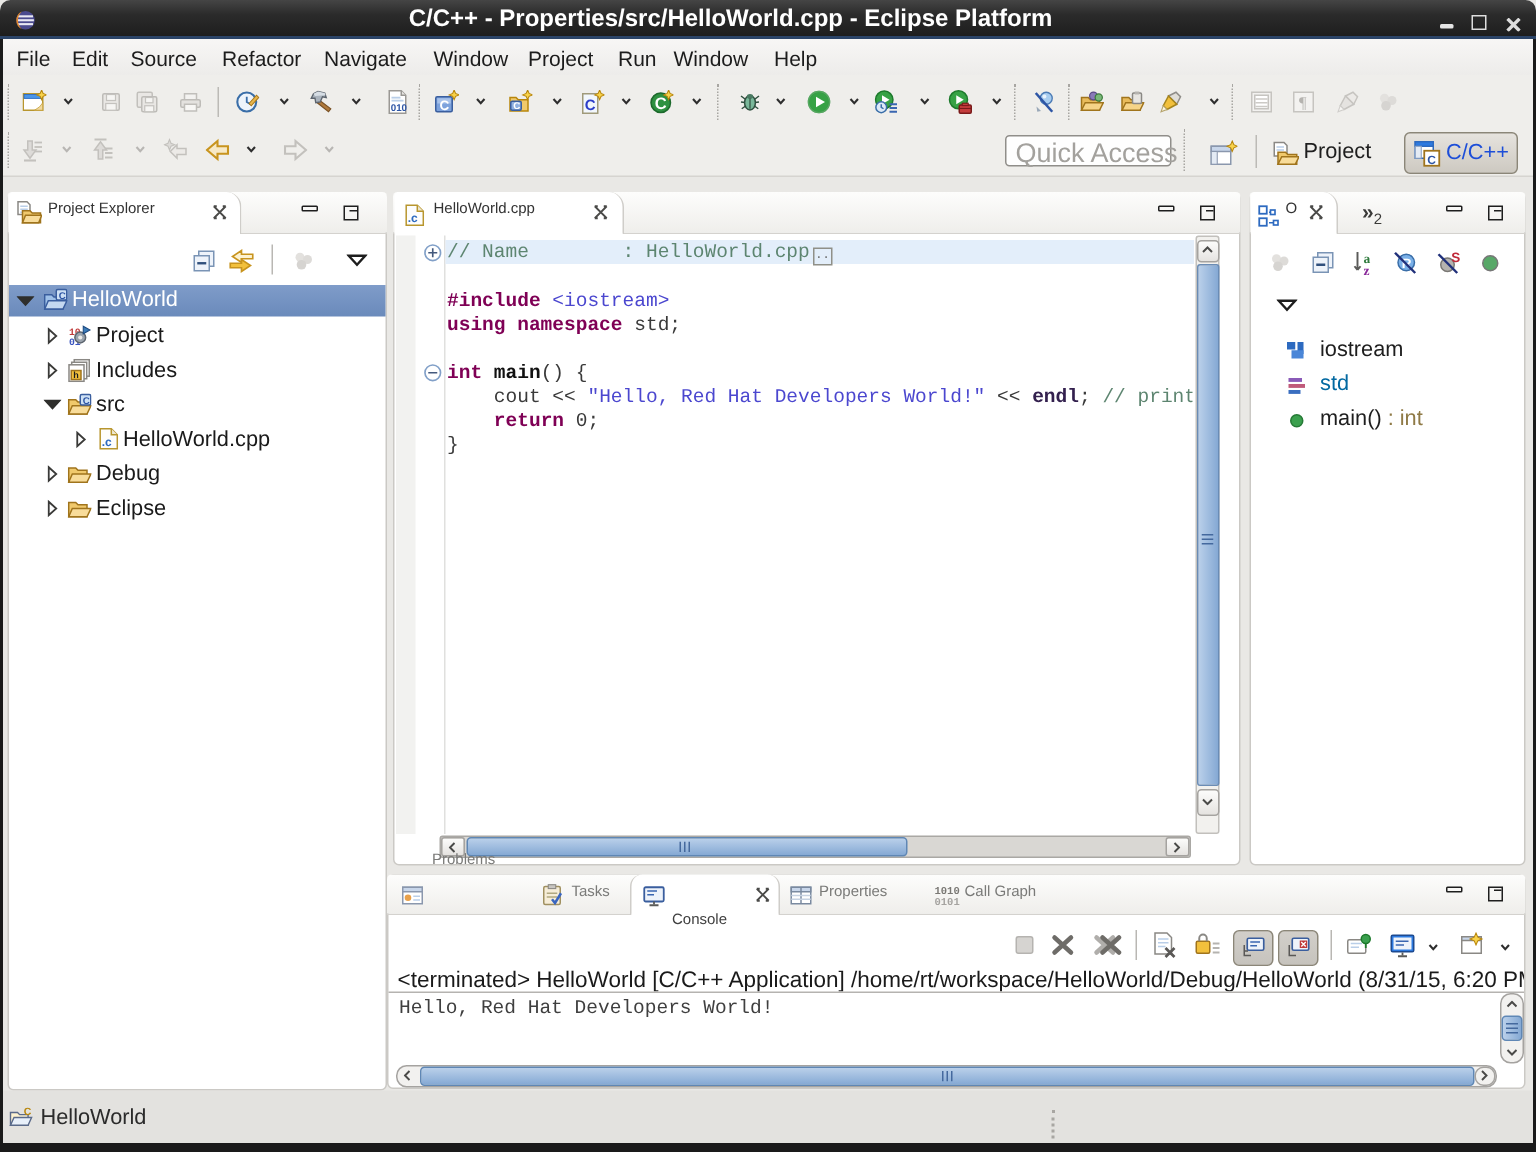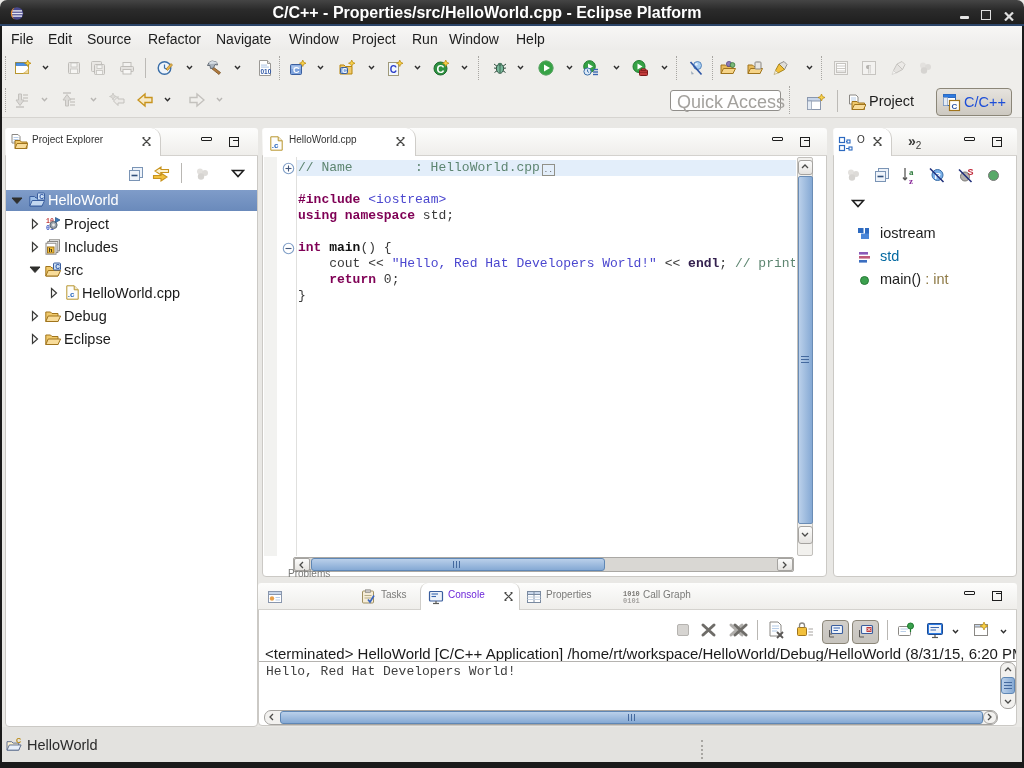--- a/index.html
+++ b/index.html
@@ -569,21 +569,21 @@
 <div class="abs tabtxt graytxt" style="left:381px;top:589px">Tasks</div>
 <svg class="i16" style="left:428px;top:589px" viewBox="0 0 16 16">
 <rect x="1.5" y="2.5" width="13" height="9.5" rx="1" fill="#eef3fa" stroke="#3a5e9e" stroke-width="1.2"></rect>
 <g stroke="#3a66b0" stroke-width="1.1">
       <line x1="3.5" y1="5" x2="10" y2="5"></line>
       <line x1="3.5" y1="7.5" x2="8" y2="7.5"></line>
     </g>
 <line x1="8" y1="12" x2="8" y2="14" stroke="#5a5a58" stroke-width="1.2"></line>
 <line x1="5" y1="14.5" x2="11" y2="14.5" stroke="#5a5a58" stroke-width="1.2"></line>
   </svg>
-<div class="abs tabtxt" style="left:448px;top:589px;color:#6d28d9">Console</div>
+<div class="abs tabtxt" style="left:448px;top:608px;color:#404040">Console</div>
 <svg class="abs" style="left:503px;top:591px" width="11" height="11" viewBox="0 0 11 11">
     <path d="M1.5 1.5 L9.5 9.5 M9.5 1.5 L1.5 9.5 M1.5 1.5 L3.5 1.5 M7.5 1.5 L9.5 1.5 M1.5 9.5 L3.5 9.5 M7.5 9.5 L9.5 9.5" stroke="#4a4a48" stroke-width="1.2" fill="none"></path>
   </svg>
 <svg class="i16" style="left:526px;top:589px" viewBox="0 0 16 16">
 <rect x="1.5" y="2.5" width="13" height="11" fill="#fff" stroke="#7a8aa0"></rect>
 <rect x="1.5" y="2.5" width="13" height="3" fill="#c8d6ea" stroke="#7a8aa0"></rect>
 <line x1="8" y1="2.5" x2="8" y2="13.5" stroke="#7a8aa0"></line>
 <g stroke="#c6d2e2" stroke-width="1">
       <line x1="1.5" y1="8" x2="14.5" y2="8"></line>
       <line x1="1.5" y1="10.5" x2="14.5" y2="10.5"></line>

